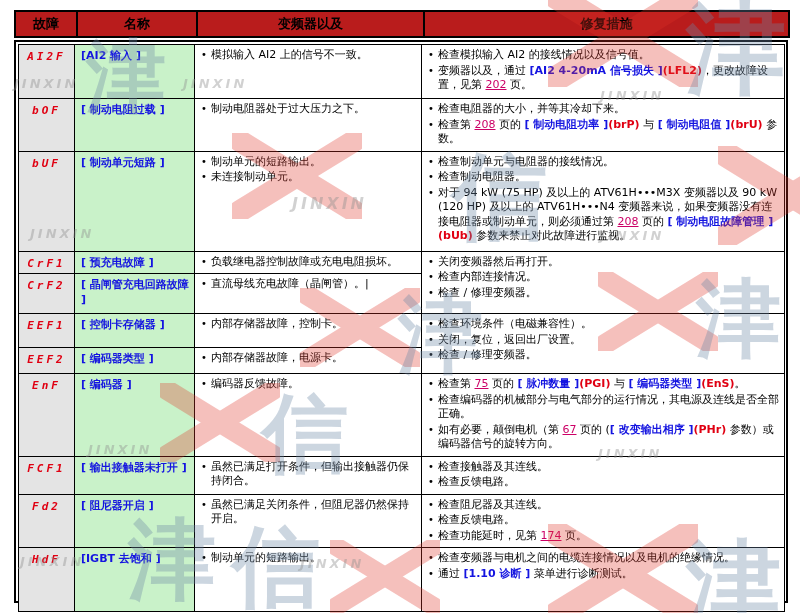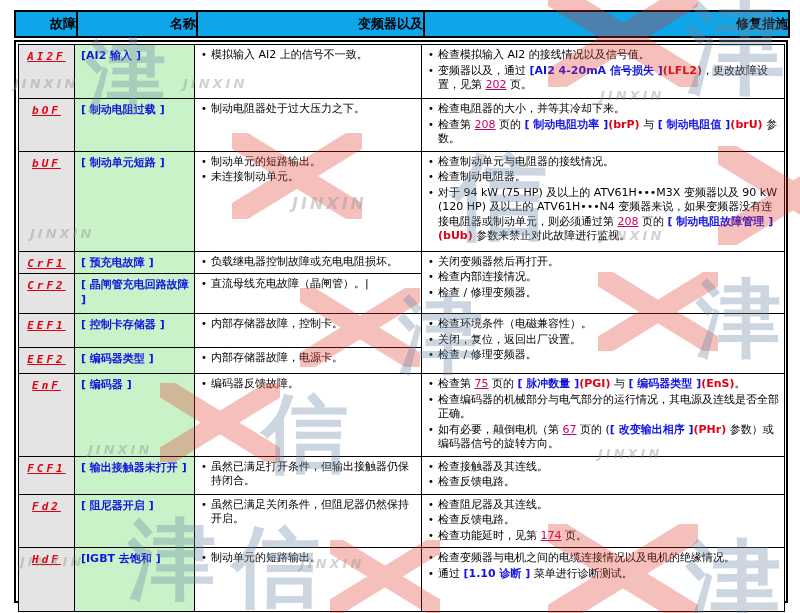--- a/index.html
+++ b/index.html
@@ -3,42 +3,42 @@
 <meta charset="utf-8">
 <style>
   html,body{margin:0;padding:0;background:#ffffff;}
   .page{position:relative;width:800px;height:613px;background:#fff;overflow:hidden;
         font-family:"DejaVu Sans","Liberation Sans",sans-serif;color:#000;}
 
   
   .header-table{position:absolute;left:14px;top:10px;width:774px;border-collapse:collapse;
                 table-layout:fixed;z-index:1;background:#fff;}
   .header-table th{border:2px solid #000;font-size:13px;font-weight:bold;padding:3px 0;
-                   text-align:right;background:#0ea5e9;}
+                   text-align:center;background:#b91c1c;}
 
   
   .body-wrap{position:absolute;left:14px;top:40px;width:774px;height:563px;
              border:2px solid #000;box-sizing:border-box;padding:2px;z-index:1;background:#fff;}
   .body-table{width:100%;border-collapse:collapse;table-layout:fixed;}
   .body-table td{border:1px solid #000;vertical-align:top;font-size:11px;line-height:1.32;}
   .body-table tr:nth-child(1){height:54px}
   .body-table tr:nth-child(2){height:46px}
   .body-table tr:nth-child(3){height:100px}
   .body-table tr:nth-child(4){height:22px}
   .body-table tr:nth-child(5){height:40px}
   .body-table tr:nth-child(6){height:34px}
   .body-table tr:nth-child(7){height:26px}
   .body-table tr:nth-child(8){height:76px}
   .body-table tr:nth-child(9){height:29px}
   .body-table tr:nth-child(10){height:44px}
   .body-table tr:nth-child(11){height:64px}
 
   .c-code{background:#e4e4e4;text-align:center;padding-top:5px;
           font-family:"DejaVu Sans Mono","Liberation Mono",monospace;
-          font-style:italic;font-weight:bold;color:#e00012;font-size:12px;letter-spacing:3px;text-decoration:underline;}
+          font-style:italic;font-weight:bold;color:#e00012;font-size:12px;letter-spacing:3px;}
   .c-name{background:#c9f2c9;color:#1414e0;font-weight:bold;padding:4px 2px 3px 6px;}
   .c-cause,.c-fix{background:#fff;padding:3px 3px 3px 5px;}
 
   .li{position:relative;padding-left:11px;margin:0 0 1px 0;}
   .blt{position:absolute;left:1px;top:0;font-size:10px;}
   .s-text{color:#000;}
   .s-param{color:#1414e0;font-weight:bold;}
   .s-code{color:#e00012;font-weight:bold;}
   .s-link{color:#cc0066;text-decoration:underline;cursor:pointer;}
 

